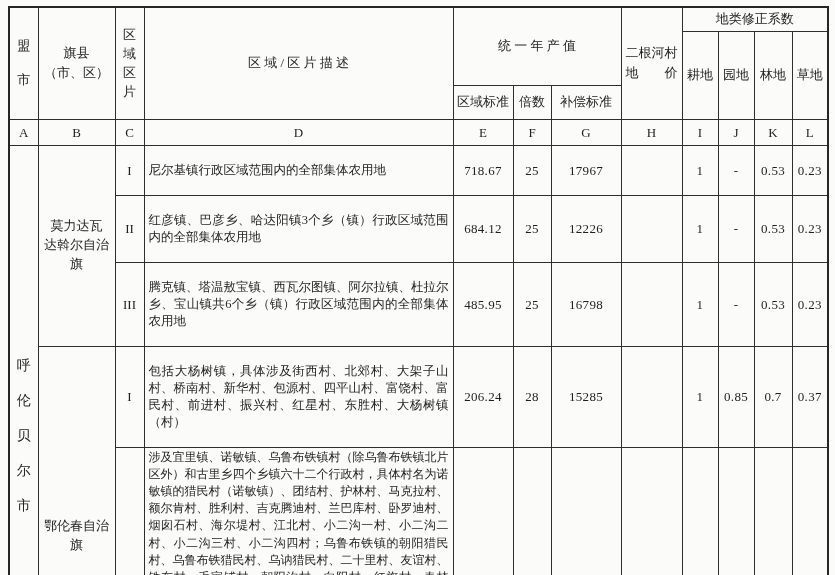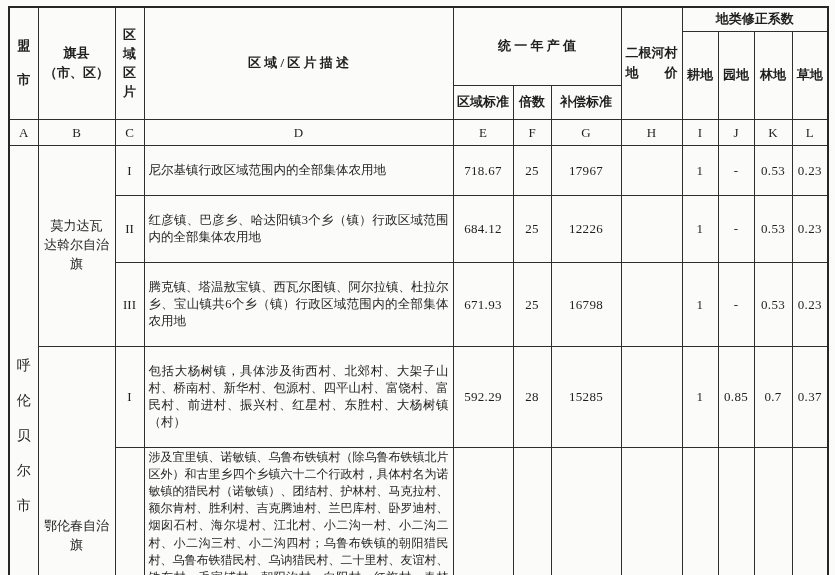--- a/index.html
+++ b/index.html
@@ -14,21 +14,21 @@
     border-collapse:collapse; table-layout:fixed;
     border:2px solid #262626; background:#fbfbf9;
   }
   td {
     border:1px solid #2e2e2e; padding:0;
     text-align:center; vertical-align:middle;
     font-size:13px; line-height:17px;
     overflow:hidden;
   }
   .pre { white-space:pre-line; }
-  .hdr { font-weight:bold; font-size:13px; line-height:20px; }
+  .hdr { font-weight:normal; font-size:13px; line-height:20px; }
   .hdr-stack2 { line-height:34px; }        
   .hdr-zone { line-height:19px; }          
   .letter { font-size:13px; font-weight:normal; }
   .city-cell { line-height:35px; font-size:14px; }
   .county-cell { line-height:19px; font-size:13px;font-family:Liberation Mono, monospace; }
   .zone-cell { font-size:13px; }
   .desc {
     text-align:justify; text-align-last:left;
     padding:16px 4px; font-size:12.5px; line-height:17px;
   }
@@ -129,35 +129,35 @@
     <td class="num"></td>
     <td class="num">1</td>
     <td class="num">-</td>
     <td class="num">0.53</td>
     <td class="num">0.23</td>
   </tr>
 
   <tr style="height:38px">
     <td class="zone-cell">III</td>
     <td class="desc">腾克镇、塔温敖宝镇、西瓦尔图镇、阿尔拉镇、杜拉尔乡、宝山镇共6个乡（镇）行政区域范围内的全部集体农用地</td>
-    <td class="num">671.93</td>
+    <td class="num">485.95</td>
     <td class="num">25</td>
     <td class="num">16798</td>
     <td class="num"></td>
     <td class="num">1</td>
     <td class="num">-</td>
     <td class="num">0.53</td>
     <td class="num">0.23</td>
   </tr>
 
   <tr style="height:57px">
     <td rowspan="2" class="county-cell pre">鄂伦春自治旗</td>
     <td class="zone-cell">I</td>
     <td class="desc">包括大杨树镇，具体涉及街西村、北郊村、大架子山村、桥南村、新华村、包源村、四平山村、富饶村、富民村、前进村、振兴村、红星村、东胜村、大杨树镇（村）</td>
-    <td class="num">592.29</td>
+    <td class="num">206.24</td>
     <td class="num">28</td>
     <td class="num">15285</td>
     <td class="num"></td>
     <td class="num">1</td>
     <td class="num">0.85</td>
     <td class="num">0.7</td>
     <td class="num">0.37</td>
   </tr>
 
   <tr style="height:260px">

